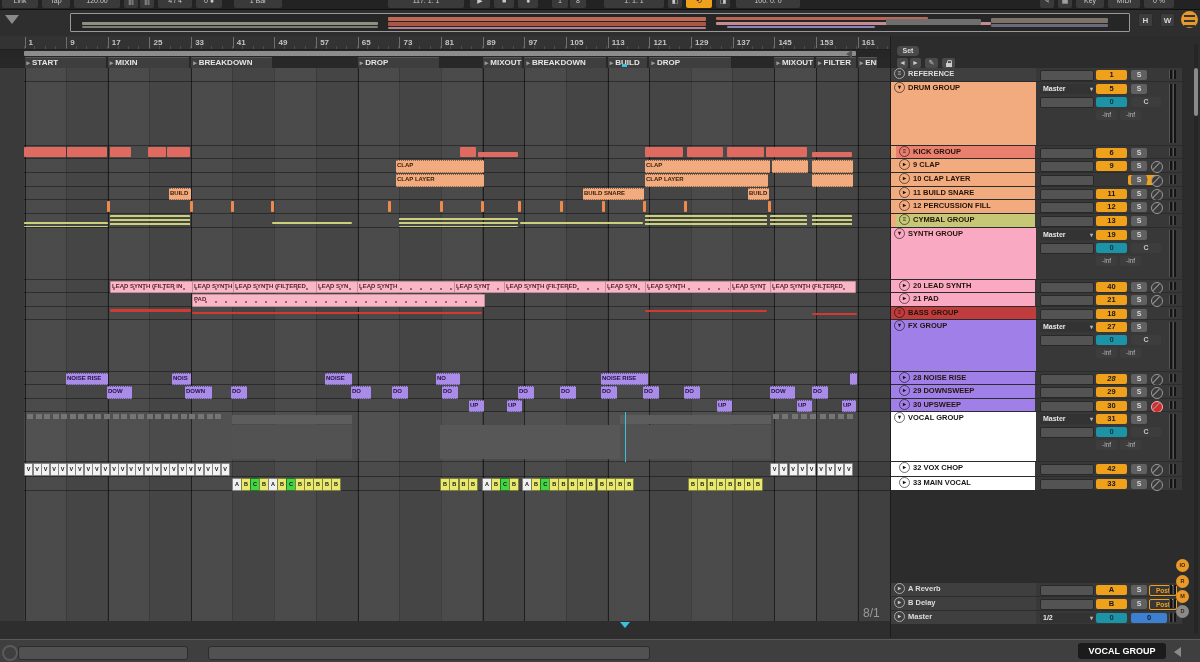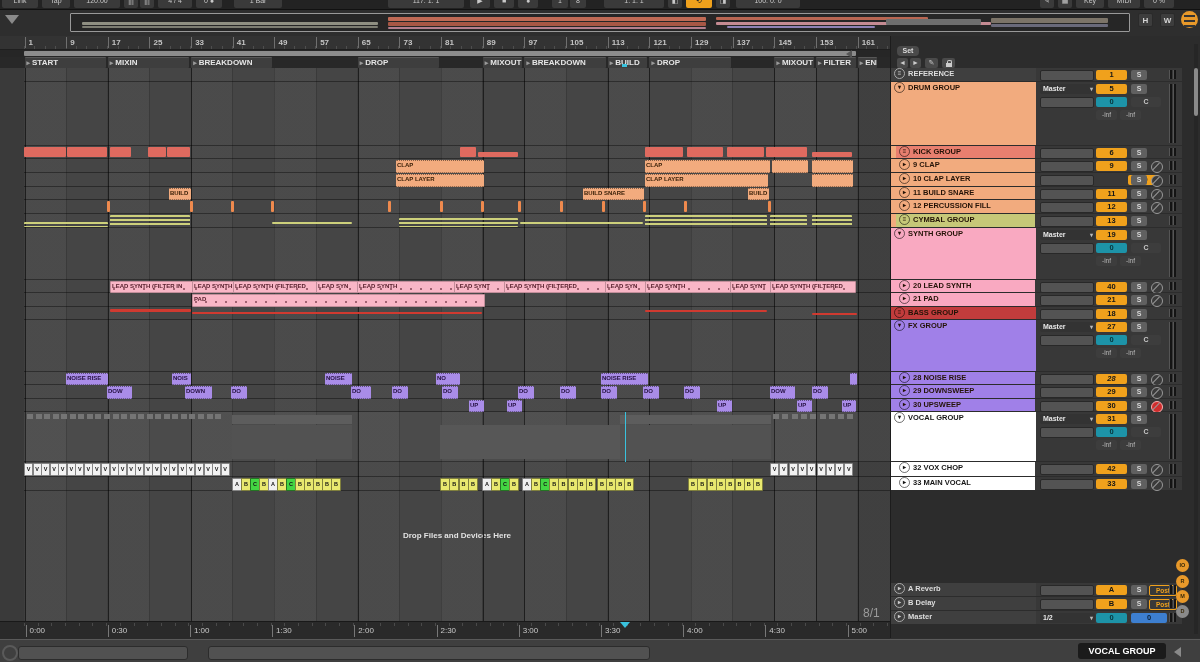--- a/index.html
+++ b/index.html
@@ -180,21 +180,20 @@
       <div class="locator" style="left: 607.762px; width: 39.6616px;"><span class="tri">▸</span><span>BUILD</span></div>
       <div class="locator" style="left: 649.424px; width: 81.3232px;"><span class="tri">▸</span><span>DROP</span></div>
       <div class="locator" style="left: 774.409px; width: 39.6616px;"><span class="tri">▸</span><span>MIXOUT</span></div>
       <div class="locator" style="left: 816.07px; width: 39.6616px;"><span class="tri">▸</span><span>FILTER</span></div>
       <div class="locator" style="left: 857.732px; width: 18.8308px;"><span class="tri">▸</span><span>END</span></div>
     </div>
   <div class="ins-tick"></div>
 
   <div class="gutter"></div>
   <div class="lanes">
-    <div class="drophint">Drop Files and Devices Here</div>
   <div class="secline" style="left: 0.5px;"></div>
       <div class="secline" style="left: 83.8232px;"></div>
       <div class="secline" style="left: 167.146px;"></div>
       <div class="secline" style="left: 333.793px;"></div>
       <div class="secline" style="left: 458.778px;"></div>
       <div class="secline" style="left: 500.439px;"></div>
       <div class="secline" style="left: 583.762px;"></div>
       <div class="secline" style="left: 625.424px;"></div>
       <div class="secline" style="left: 750.409px;"></div>
       <div class="secline" style="left: 792.07px;"></div>
@@ -509,34 +508,20 @@
         <div class="lclip" style="left: 691.9px; top: 1px; width: 8px; height: 11px; line-height: 11px; background: rgb(233, 233, 111);">B</div>
         <div class="lclip" style="left: 701.2px; top: 1px; width: 8px; height: 11px; line-height: 11px; background: rgb(233, 233, 111);">B</div>
         <div class="lclip" style="left: 710.5px; top: 1px; width: 8px; height: 11px; line-height: 11px; background: rgb(233, 233, 111);">B</div>
         <div class="lclip" style="left: 719.8px; top: 1px; width: 8px; height: 11px; line-height: 11px; background: rgb(233, 233, 111);">B</div>
         <div class="lclip" style="left: 729.1px; top: 1px; width: 8px; height: 11px; line-height: 11px; background: rgb(233, 233, 111);">B</div>
       </div>
     </div>
   <div class="ph-line"></div>
   <div class="zoomind">8/1</div>
 
-  <div class="timeruler">
-      <div class="minor"></div>
-      <div class="t-num" style="left: 25.5px;">0:00</div>
-      <div class="t-num" style="left: 107.7px;">0:30</div>
-      <div class="t-num" style="left: 189.9px;">1:00</div>
-      <div class="t-num" style="left: 272.1px;">1:30</div>
-      <div class="t-num" style="left: 354.3px;">2:00</div>
-      <div class="t-num" style="left: 436.5px;">2:30</div>
-      <div class="t-num" style="left: 518.7px;">3:00</div>
-      <div class="t-num" style="left: 600.9px;">3:30</div>
-      <div class="t-num" style="left: 683.1px;">4:00</div>
-      <div class="t-num" style="left: 765.3px;">4:30</div>
-      <div class="t-num" style="left: 847.5px;">5:00</div>
-    </div>
   <div class="ph-tri"></div>
 
   <div class="paneldiv"></div>
   <div class="panel">
     <div class="set-btn">Set</div>
     <div class="pbtn" style="left:6px;width:11px">◄</div>
     <div class="pbtn" style="left:19px;width:11px">►</div>
     <div class="pbtn" style="left:34px;width:13px">✎</div>
     <div class="pbtn" style="left:51px;width:13px">
         <span class="lockshackle"></span>

